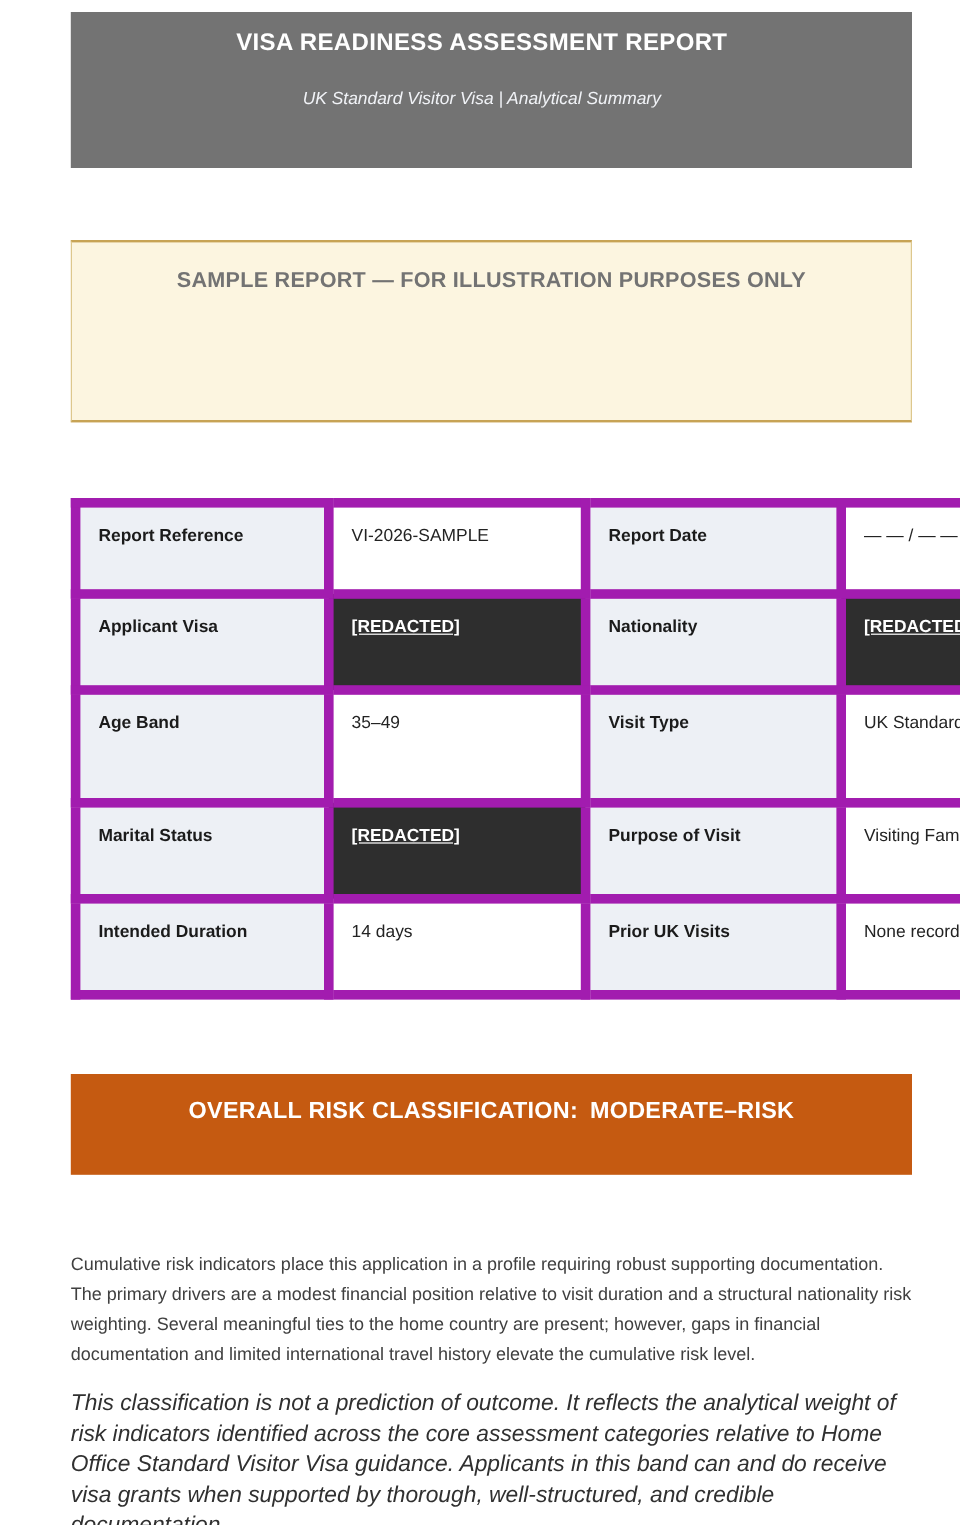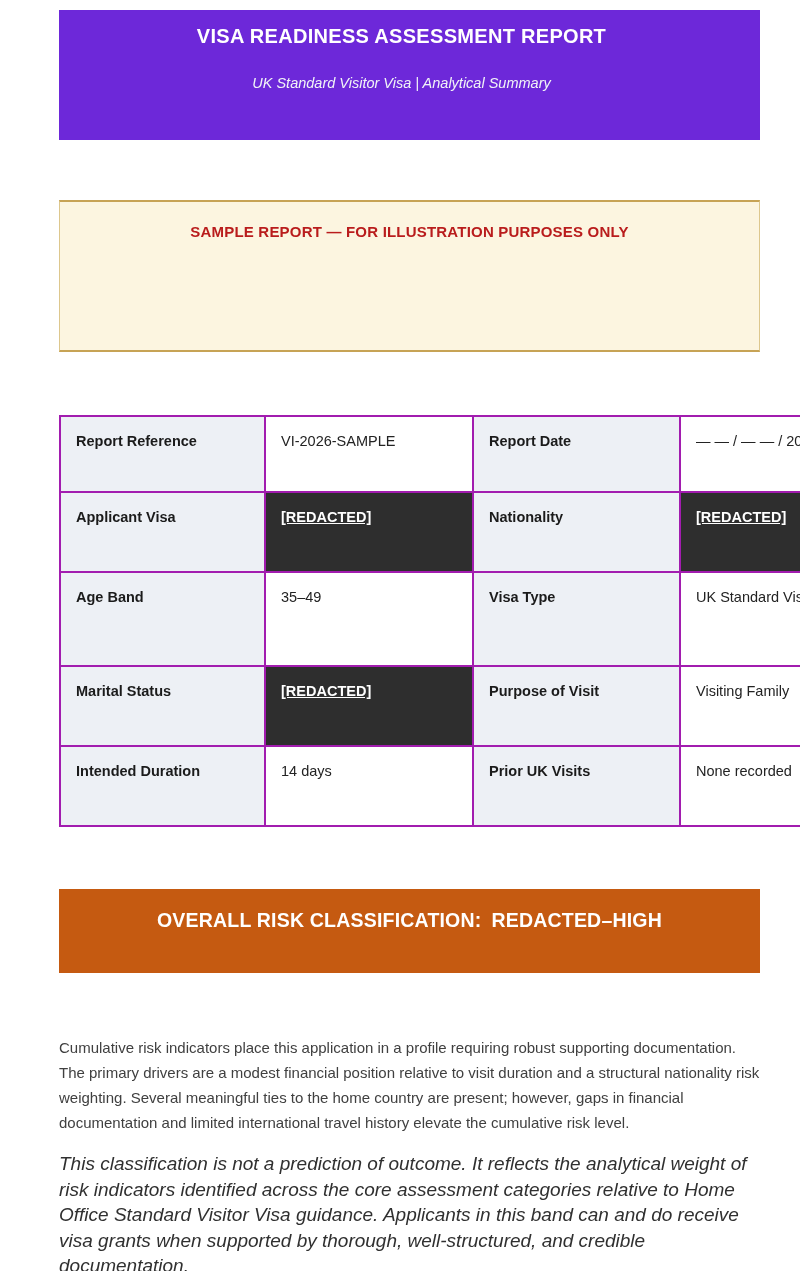--- a/index.html
+++ b/index.html
@@ -17,21 +17,21 @@
   .page {
     box-sizing: border-box;
     width: 800px;
     padding: 10px 40px 30px 59px;
   }
 
   
   .report-header {
     box-sizing: border-box;
     height: 130px;
-    background: #6d28d9;
+    background: #737373;
     text-align: center;
     padding: 14px 36px 0 20px;
   }
   .report-title {
     margin: 0;
     color: #ffffff;
     font-size: 20px;
     font-weight: bold;
     letter-spacing: 0.3px;
     line-height: 1.2;
@@ -50,42 +50,42 @@
     height: 152px;
     background: #fcf5e0;
     border: 1px solid #ddc78d;
     border-top: 2px solid #c7a355;
     border-bottom: 2px solid #c7a355;
     text-align: center;
     padding: 12px 38px 0 38px;
   }
   .notice-title {
     margin: 9px 0 0 0;
-    color: #b91c1c;
-    font-size: 15px;
+    color: #737373;
+    font-size: 18px;
     font-weight: bold;
     letter-spacing: 0.2px;
   }
   .notice-body {
     margin: 22px 0 0 0;
     color: #b8860b;
     font-size: 13.5px;
     font-style: italic;
     line-height: 26px;
   }
 
   
   .details-table {
     margin-top: 63px;
     width: 100%;
     border-collapse: collapse;
     table-layout: fixed;
   }
   .details-table td {
-    border: 2px solid #a21caf;
+    border: 8px solid #a21caf;
     vertical-align: top;
     padding: 13px 15px;
     font-size: 14.5px;
     line-height: 1.55;
     word-wrap: break-word;
   }
   .details-table td.cell-label {
     background: #edf0f5;
     font-weight: bold;
     color: #1b1b1b;
@@ -164,39 +164,39 @@
       </tr>
       <tr class="row-h2">
         <td class="cell-label col-1">Applicant Visa</td>
         <td class="cell-value redacted col-2">[REDACTED]</td>
         <td class="cell-label col-3">Nationality</td>
         <td class="cell-value redacted col-4">[REDACTED]</td>
       </tr>
       <tr class="row-h3">
         <td class="cell-label col-1">Age Band</td>
         <td class="cell-value col-2">35–49</td>
-        <td class="cell-label col-3">Visa Type</td>
+        <td class="cell-label col-3">Visit Type</td>
         <td class="cell-value col-4">UK Standard Visitor Visa</td>
       </tr>
       <tr class="row-h4">
         <td class="cell-label col-1">Marital Status</td>
         <td class="cell-value redacted col-2">[REDACTED]</td>
         <td class="cell-label col-3">Purpose of Visit</td>
         <td class="cell-value col-4">Visiting Family</td>
       </tr>
       <tr class="row-h5">
         <td class="cell-label col-1">Intended Duration</td>
         <td class="cell-value col-2">14 days</td>
         <td class="cell-label col-3">Prior UK Visits</td>
         <td class="cell-value col-4">None recorded</td>
       </tr>
     </tbody>
   </table>
 
   <div class="risk-banner">
-    <span class="risk-label">OVERALL RISK CLASSIFICATION:</span><span class="risk-value">REDACTED–HIGH</span>
+    <span class="risk-label">OVERALL RISK CLASSIFICATION:</span><span class="risk-value">MODERATE–RISK</span>
   </div>
 
   <p class="summary-paragraph">Cumulative risk indicators place this application in a profile requiring robust supporting documentation. The primary drivers are a modest financial position relative to visit duration and a structural nationality risk weighting. Several meaningful ties to the home country are present; however, gaps in financial documentation and limited international travel history elevate the cumulative risk level.</p>
 
   <p class="disclaimer-paragraph">This classification is not a prediction of outcome. It reflects the analytical weight of risk indicators identified across the core assessment categories relative to Home Office Standard Visitor Visa guidance. Applicants in this band can and do receive visa grants when supported by thorough, well-structured, and credible documentation.</p>
 
 </div>
 
 </body></html>

